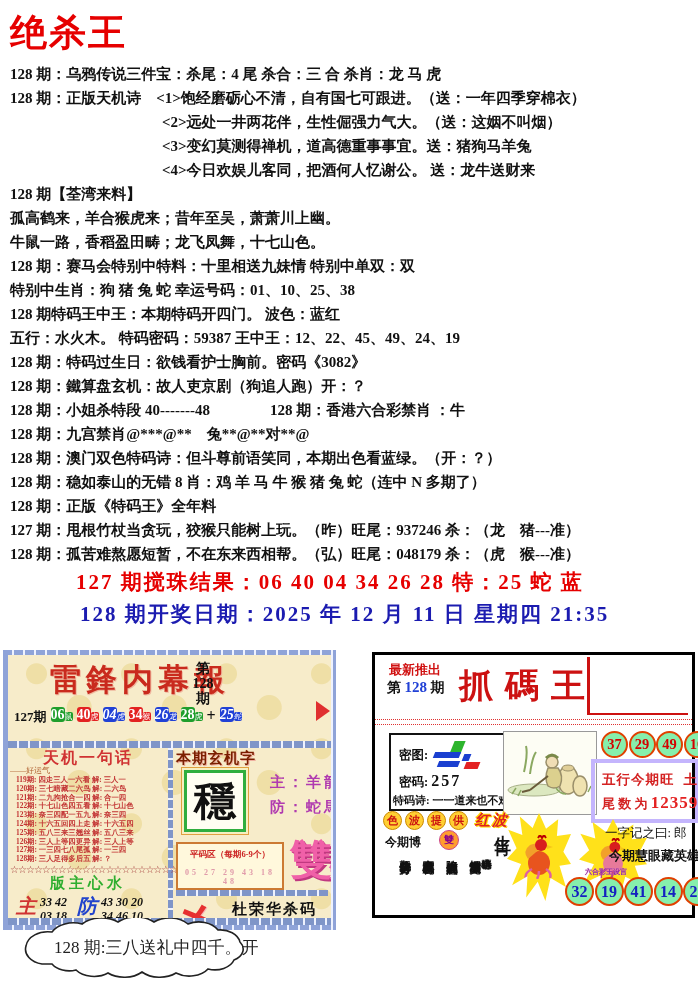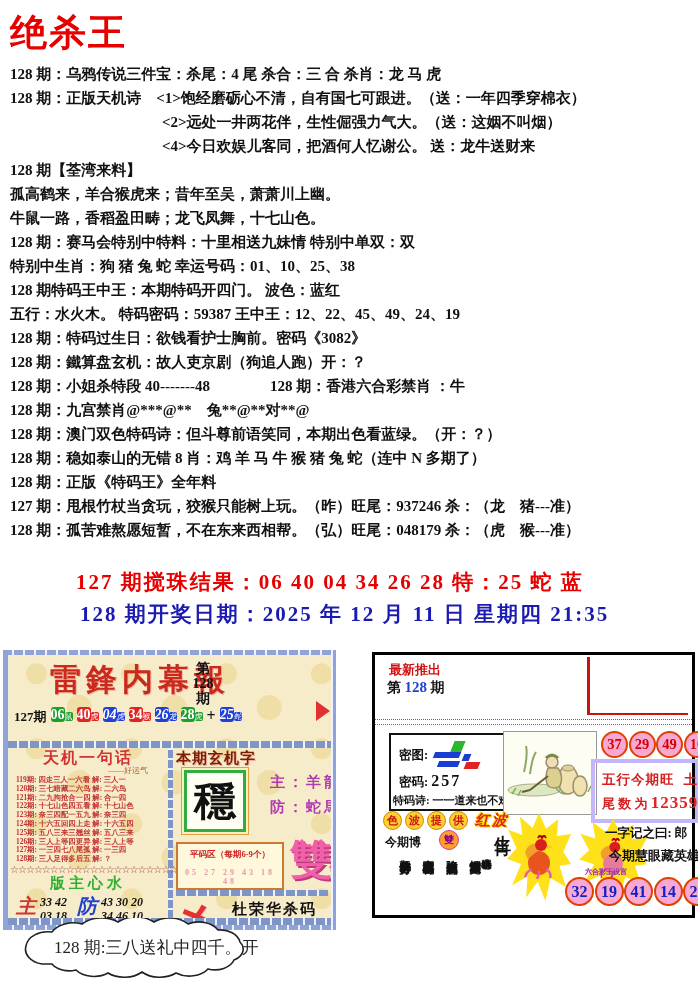--- a/index.html
+++ b/index.html
@@ -28,21 +28,21 @@
   .ballu{width:24px;text-align:center;}
   .ballu .num{height:19px;line-height:19px;font-size:14px;font-weight:bold;color:#fff;border-radius:3px;}
   .ballu .tag{width:16px;height:10px;line-height:10px;font-size:8px;color:#fff;margin:1px auto 0;border-radius:2px;}
   .cg{background:#1f9e2c;} .cr{background:#e32222;} .cb{background:#2141d6;font-style:italic;}
   .plus{font-size:16px;font-weight:bold;margin:2px 1px 0;}
   .strip-h{position:absolute;left:0;right:0;height:7px;background:repeating-linear-gradient(90deg,#7f95c8 0 9px,#eef2ff 9px 11px);}
   .lf-strip1{top:86px;} .lf-strip-bottom{bottom:0;}
   .lf-vdiv{position:absolute;left:160px;top:93px;bottom:7px;width:5px;background:repeating-linear-gradient(0deg,#7f95c8 0 8px,#eef2ff 8px 10px);}
   .lf-left{position:absolute;left:2px;top:95px;width:156px;height:165px;}
   .tj-title{text-align:center;color:#d03333;font-size:16px;font-weight:bold;letter-spacing:2px;line-height:16px;}
-  .tj-sig{text-align:right;font-size:8px;color:#b06030;line-height:9px;margin-right:18px;}
+  .tj-sig{text-align:left;font-size:8px;color:#b06030;line-height:9px;margin-right:18px;}
   .tj-list{margin:1px 0 0 6px;}
   .tj-list div{font-size:7.4px;line-height:8.8px;color:#c23333;font-weight:bold;white-space:nowrap;}
   .tj-stars{font-size:10px;line-height:11px;color:#a03333;letter-spacing:-1px;white-space:nowrap;}
   .bz-title{text-align:center;color:#2fae2f;font-size:15px;font-weight:bold;letter-spacing:4px;line-height:17px;}
   .bz-nums{position:relative;display:flex;margin:1px 0 0 6px;font-style:italic;}
   .bz-char{font-size:20px;font-weight:bold;line-height:26px;}
   .bz-zhu{color:#d03333;} .bz-fang{color:#2244cc;margin-left:10px;}
   .bz-col{margin-left:4px;font-size:12px;font-weight:bold;line-height:14px;margin-top:2px;white-space:nowrap;}
   .bz-ul{border-bottom:1.5px solid #222;}
   .bz-ellipse{position:absolute;left:72px;top:27px;width:84px;height:19px;border:1.5px solid #333;border-radius:50%;}
@@ -79,21 +79,21 @@
   .g1{left:20px;top:0;width:11px;height:13px;background:#2db52d;transform:skewX(-22deg);}
   .g2{left:2px;top:11px;width:26px;height:6px;background:#1a3fd0;transform:skewX(-22deg);}
   .g3{left:6px;top:20px;width:21px;height:6px;background:#1a3fd0;transform:skewX(-22deg);}
   .g4{left:31px;top:13px;width:7px;height:7px;background:#1a3fd0;transform:skewX(-22deg);}
   .g5{left:33px;top:21px;width:14px;height:7px;background:#e32222;transform:skewX(-22deg);}
   .mi-row2{margin:3px 0 0 8px;font-size:12.5px;font-weight:bold;}
   .mi-row2 .val{font-size:16px;letter-spacing:2px;}
   .mi-row3{margin:2px 0 0 2px;font-size:11px;font-weight:bold;white-space:nowrap;}
   .pic-box{position:absolute;left:128px;top:76px;width:92px;height:82px;border:1px solid #999;background:#fdfdf4;}
   .tc{position:absolute;left:226px;top:76px;display:flex;}
-  .circ{width:23px;height:23px;border-radius:50%;background:#f9a8d4;border:2px solid #e04000;color:#d40000;
+  .circ{width:23px;height:23px;border-radius:50%;background:#86efac;border:2px solid #e04000;color:#d40000;
         font-size:14.5px;font-weight:bold;display:flex;align-items:center;justify-content:center;margin-right:0.5px;}
   .wx-box{position:absolute;left:216px;top:104px;width:100px;height:56px;border:4px solid #c4b5fd;}
   .wx-l1{margin:8px 0 0 7px;font-size:13.5px;font-weight:bold;color:#d42222;letter-spacing:1px;white-space:nowrap;}
   .wx-l1 .tu{margin-left:9px;}
   .wx-l2{margin:4px 0 0 7px;font-size:13px;font-weight:bold;color:#d42222;white-space:nowrap;}
   .wx-l2 .v{font-size:17px;color:#e42222;letter-spacing:1px;}
   .sebo{position:absolute;left:8px;top:156px;display:flex;align-items:center;}
   .scirc{width:17px;height:17px;border-radius:50%;background:#ffcf33;border:1.5px solid #cc8800;color:#cc1111;
         font-size:11px;font-weight:bold;display:flex;align-items:center;justify-content:center;margin-right:3px;}
   .hongbo{margin-left:4px;font-size:15px;font-weight:bold;color:#e02020;font-style:italic;letter-spacing:2px;
@@ -104,21 +104,21 @@
   .poem{position:absolute;left:18px;top:196px;height:64px;writing-mode:vertical-rl;font-size:11.5px;font-weight:bold;}
   .poem div{padding:0 4.2px;letter-spacing:0.5px;}
   .poem-lbl{position:absolute;left:104px;top:196px;writing-mode:vertical-rl;font-size:10px;font-weight:bold;}
   .shengxiao{position:absolute;left:116px;top:166px;writing-mode:vertical-rl;font-size:17px;font-weight:bold;letter-spacing:4px;}
   .burst{position:absolute;background:#ffe11a;
      clip-path:polygon(50% 0%,61% 18%,80% 7%,78% 26%,100% 24%,88% 44%,100% 58%,82% 60%,92% 84%,68% 74%,60% 100%,48% 78%,30% 96%,32% 72%,8% 82%,22% 58%,0% 52%,15% 40%,2% 19%,24% 25%,20% 4%,40% 17%);
      filter:drop-shadow(0 0 1px #e060a0);}
   .burst1{left:132px;top:158px;width:64px;height:88px;}
   .burst2{left:204px;top:164px;width:68px;height:78px;}
   .burst svg{position:absolute;left:50%;top:50%;transform:translate(-50%,-50%);}
-  .yizi{position:absolute;left:230px;top:170px;font-size:12.5px;font-weight:bold;white-space:nowrap;}
+  .yizi{position:absolute;left:230px;top:170px;font-size:12.5px;font-weight:normal;white-space:nowrap;}
   .huiyan{position:absolute;left:234px;top:192px;font-size:13px;font-weight:bold;white-space:nowrap;}
   .tinylbl{position:absolute;left:210px;top:212px;font-size:7px;font-weight:bold;color:#8b2fa0;text-shadow:0 0 1px #f8c;}
   .bc{position:absolute;left:190px;top:222px;display:flex;}
   .bc .circ{width:25px;height:25px;color:#1520c0;font-size:16px;}
 
   
   .cloud{position:absolute;left:10px;top:918px;width:330px;height:68px;}
   .cloud svg{position:absolute;left:0;top:0;}
   .cloud-text{position:absolute;left:44px;top:18px;font-size:17px;font-weight:normal;color:#222;white-space:nowrap;}
 </style>
@@ -126,20 +126,21 @@
 <body>
 
 <div class="page">
 
   <div class="doc-title">绝杀王</div>
 
   <div class="lines">
     <div class="ln">128 期：乌鸦传说三件宝：杀尾：4 尾 杀合：三 合 杀肖：龙 马 虎</div>
     <div class="ln">128 期：正版天机诗　&lt;1&gt;饱经磨砺心不清，自有国七可跟进。（送：一年四季穿棉衣）</div>
     <div class="ln indent">&lt;2&gt;远处一井两花伴，生性倔强力气大。（送：这姻不叫烟）</div>
+    <div class="ln indent">&lt;3&gt;变幻莫测得禅机，道高德重事事宜。送：猪狗马羊兔</div>
     <div class="ln indent">&lt;4&gt;今日欢娱儿客同，把酒何人忆谢公。 送：龙牛送财来</div>
     <div class="ln">128 期【荃湾来料】</div>
     <div class="ln">孤高鹤来，羊合猴虎来；昔年至吴，萧萧川上幽。</div>
     <div class="ln">牛鼠一路，香稻盈田畴；龙飞凤舞，十七山色。</div>
     <div class="ln">128 期：赛马会特别中特料：十里相送九妹情 特别中单双：双</div>
     <div class="ln">特别中生肖：狗 猪 兔 蛇 幸运号码：01、10、25、38</div>
     <div class="ln">128 期特码王中王：本期特码开四门。 波色：蓝红</div>
     <div class="ln">五行：水火木。 特码密码：59387 王中王：12、22、45、49、24、19</div>
     <div class="ln">128 期：特码过生日：欲钱看护士胸前。密码《3082》</div>
     <div class="ln">128 期：鐵算盘玄机：故人吏京剧（狗追人跑）开：？</div>
@@ -238,20 +239,21 @@
       <div class="strip-h lf-strip-bottom"></div>
     </div>
   </div>
 
   <div class="zhuama">
     <div class="zm-in">
       <div class="zm-promo">最新推出</div>
       <div class="zm-issue">
         <span>第 </span><span class="no">128</span><span> 期</span>
       </div>
+      <div class="zm-title">抓碼王</div>
       <div class="zm-vline"></div>
       <div class="zm-hline"></div>
       <div class="zm-div"></div>
 
       <div class="mi-box">
         <div class="mi-row1">
           <span>密图:</span>
           <span class="glyph">
               <i class="g1"></i>
               <i class="g2"></i>

